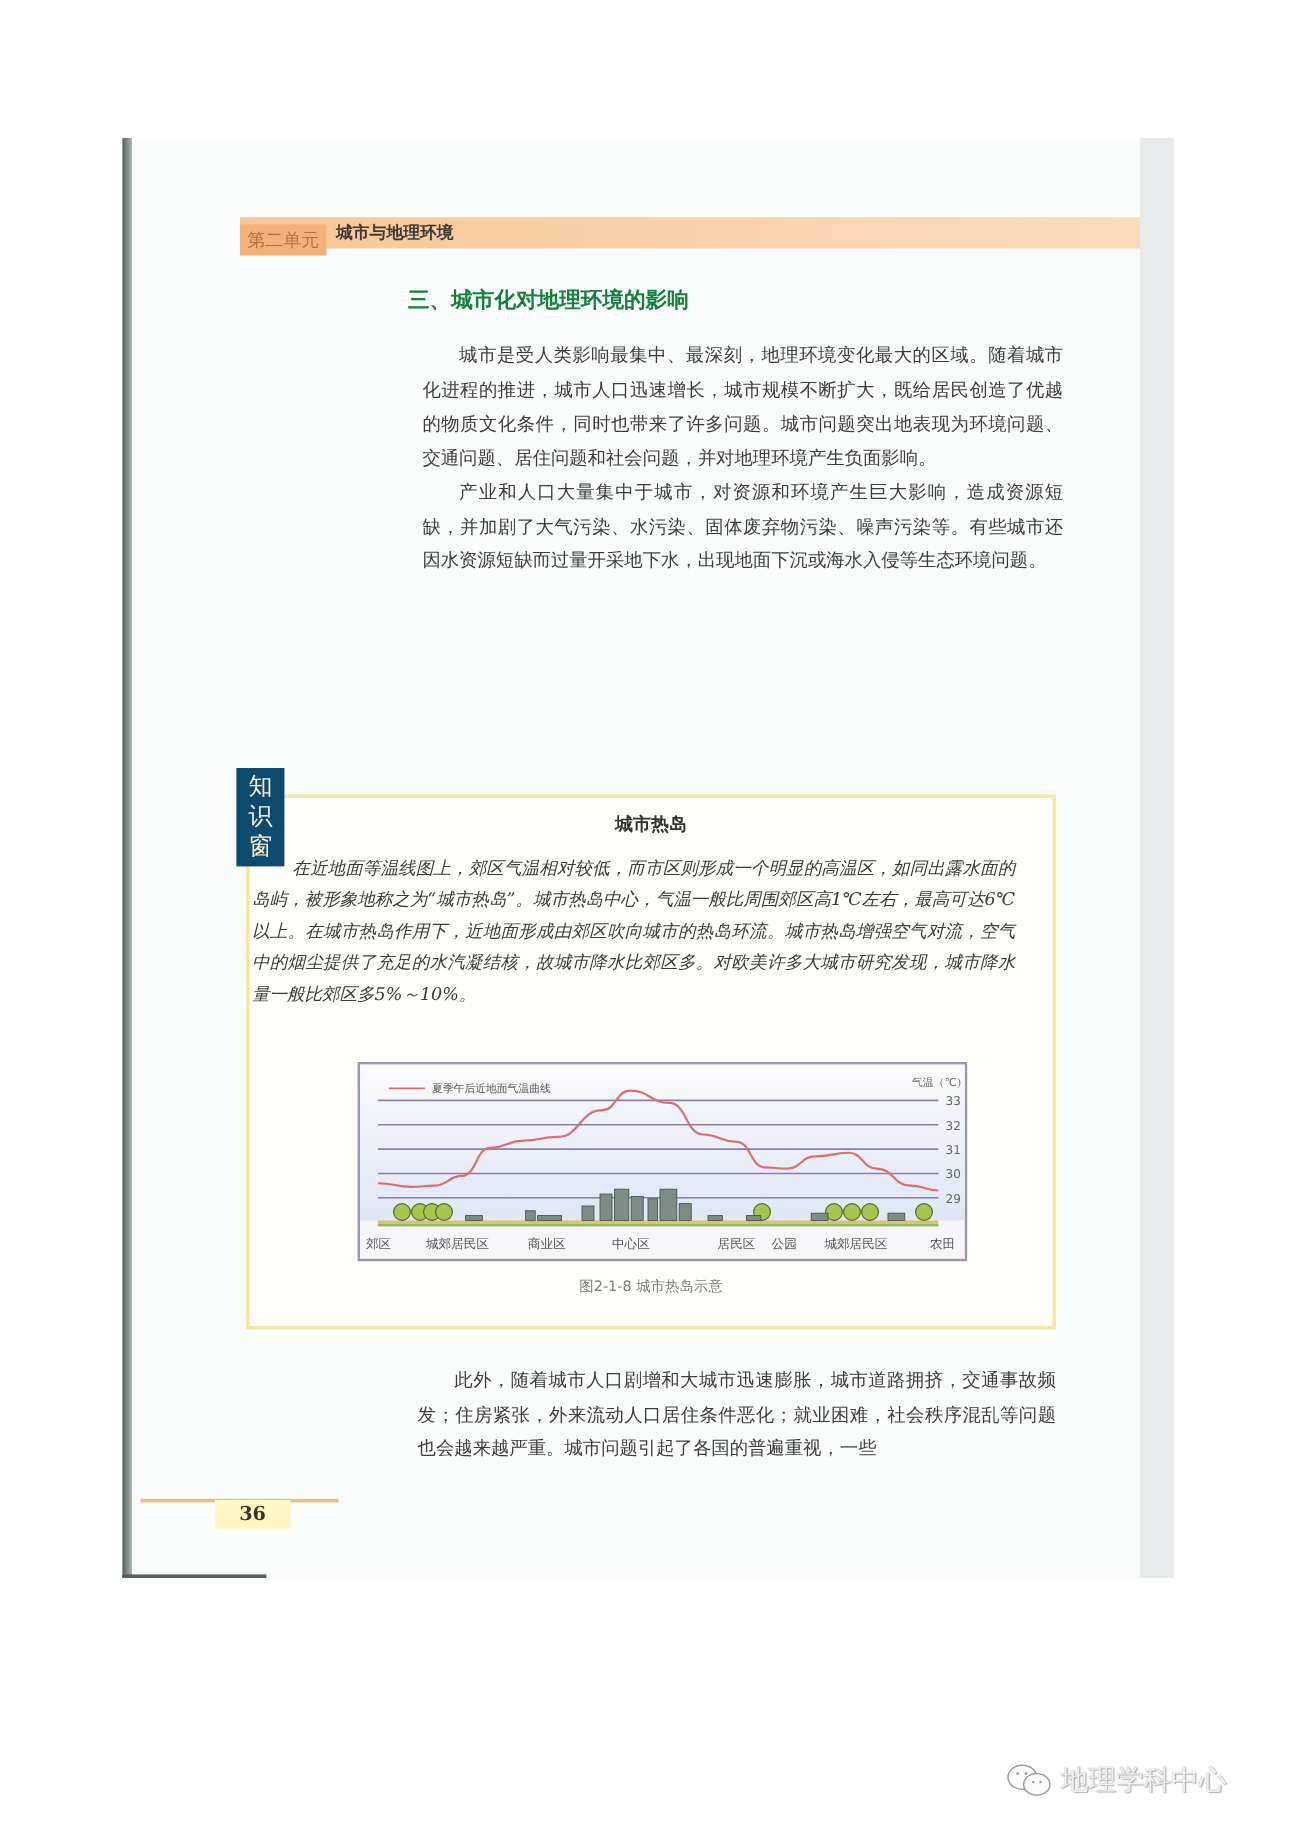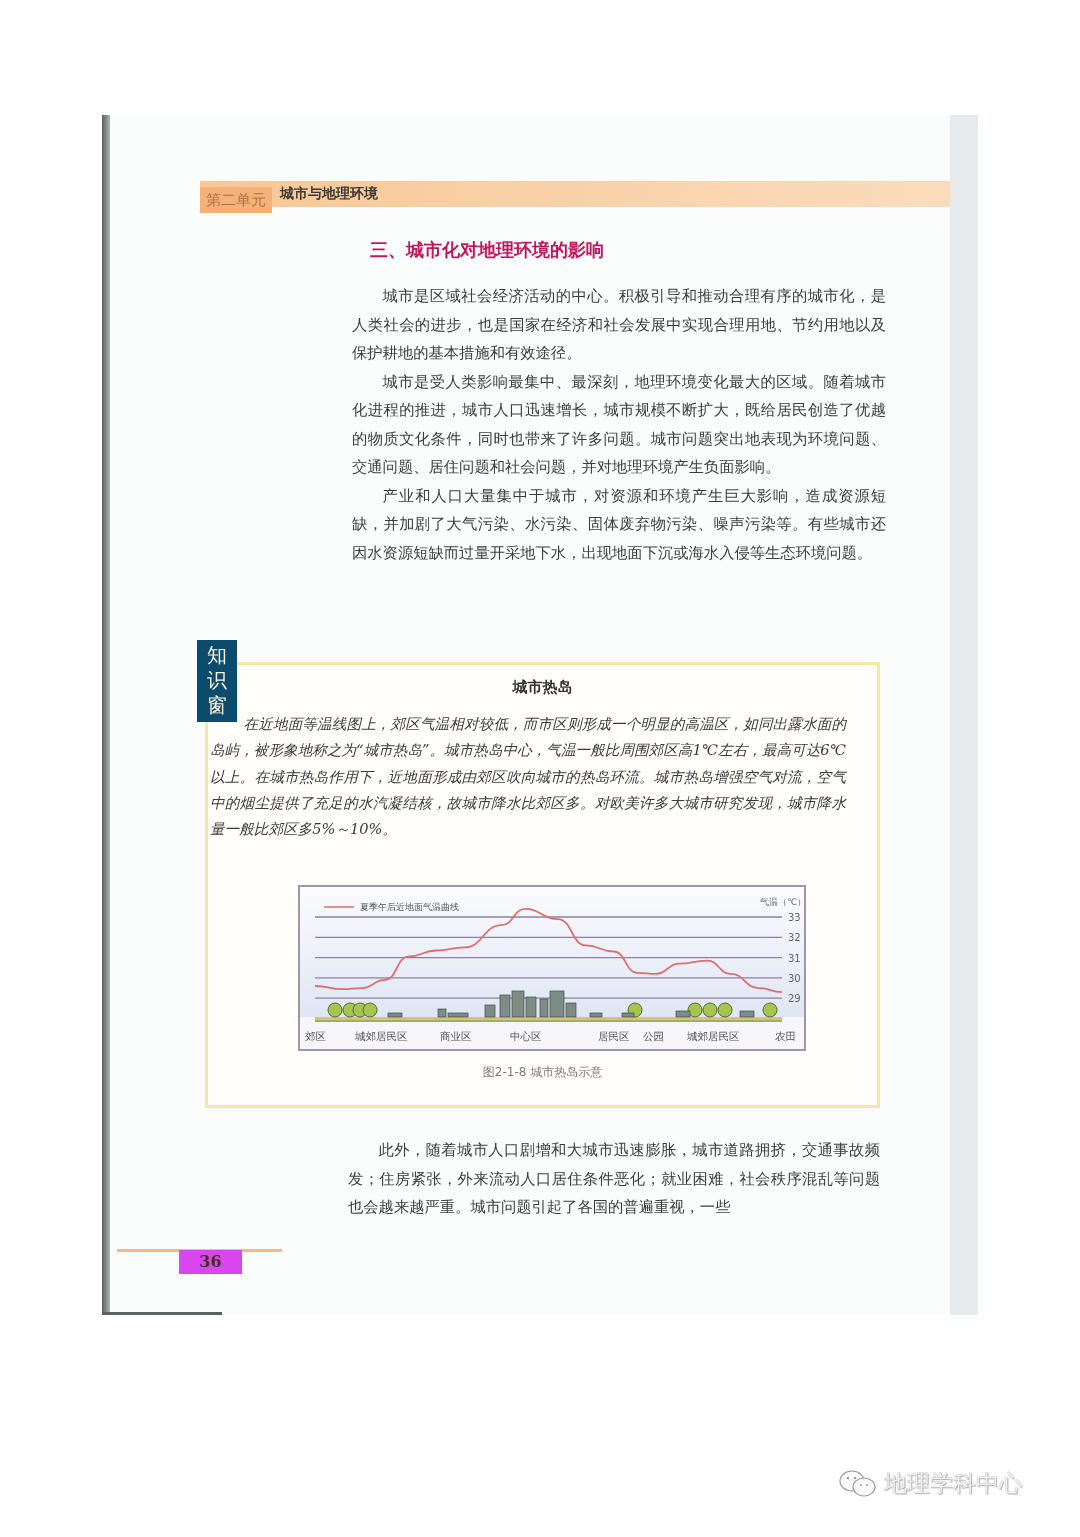--- a/index.html
+++ b/index.html
@@ -19,22 +19,22 @@
       position: absolute; left: 200px; top: 181px; width: 750px; height: 26px;
       background: linear-gradient(to right, #f8c796, #fbdcbc); display: flex; align-items: center;
     }
     .unit-tag {
       height: 26px; padding: 0 6px; background: #f3b27a; color: #b4713f;
       font-family: "DejaVu Sans", sans-serif; font-size: 15px; line-height: 26px; margin-top: 12px;
     }
     .unit-title { margin-left: 8px; font-family: "DejaVu Sans", sans-serif; font-size: 14px; font-weight: bold; color: #3d3a36; }
 
     .section-title {
-      position: absolute; left: 370px; top: 238px; font-family: "DejaVu Sans", sans-serif;
-      font-size: 18px; font-weight: bold; color: #be185d;
+      position: absolute; left: 340px; top: 238px; font-family: "DejaVu Sans", sans-serif;
+      font-size: 18px; font-weight: bold; color: #15803d;
     }
     .body-text {
       position: absolute; left: 352px; width: 534px; font-size: 15.3px; line-height: 28.5px;
       text-align: justify; color: #3c3c3c;
     }
     .body-text p { margin: 0; text-indent: 2em; }
 
     .know-box {
       position: absolute; left: 205px; top: 662px; width: 675px; height: 446px;
       border: 3px solid #f8e6a6; box-sizing: border-box; background: #fffefb;
@@ -59,21 +59,21 @@
       border: 2px solid #9d97a8; box-sizing: border-box; background: #f6f6fa; overflow: hidden;
     }
     .chart-svg { position: absolute; left: 0; top: 0; }
     .caption {
       position: absolute; left: 205px; width: 675px; top: 1064px; text-align: center;
       font-family: "DejaVu Sans", sans-serif; font-size: 12px; color: #7a7a7a;
     }
 
     .footer-line { position: absolute; left: 117px; top: 1249px; width: 165px; height: 3px; background: #f3b98a; }
     .page-number {
-      position: absolute; left: 179px; top: 1250px; width: 63px; height: 24px; background: #d946ef;
+      position: absolute; left: 179px; top: 1250px; width: 63px; height: 24px; background: #fef9c3;
       font-family: "DejaVu Serif", serif; font-weight: bold; font-size: 16px; color: #3e3327;
       text-align: center; line-height: 24px;
     }
     .watermark {
       position: absolute; left: 838px; top: 1468px; display: flex; align-items: center;
       font-family: "DejaVu Sans", sans-serif; font-size: 23px; color: #f2f2f2;
       text-shadow: 0 0 1px #8a8a8a, 1px 1px 1px #b5b5b5;
     }
     .watermark svg { margin-right: 6px; }
   </style>
@@ -86,21 +86,20 @@
 <div class="page-bottom-edge"></div>
 
 <div class="unit-band">
   <span class="unit-tag">第二单元</span>
   <span class="unit-title">城市与地理环境</span>
 </div>
 
 <div class="section-title">三、城市化对地理环境的影响</div>
 
 <div class="body-text" style="top:282px;">
-  <p>城市是区域社会经济活动的中心。积极引导和推动合理有序的城市化，是人类社会的进步，也是国家在经济和社会发展中实现合理用地、节约用地以及保护耕地的基本措施和有效途径。</p>
   <p>城市是受人类影响最集中、最深刻，地理环境变化最大的区域。随着城市化进程的推进，城市人口迅速增长，城市规模不断扩大，既给居民创造了优越的物质文化条件，同时也带来了许多问题。城市问题突出地表现为环境问题、交通问题、居住问题和社会问题，并对地理环境产生负面影响。</p>
   <p>产业和人口大量集中于城市，对资源和环境产生巨大影响，造成资源短缺，并加剧了大气污染、水污染、固体废弃物污染、噪声污染等。有些城市还因水资源短缺而过量开采地下水，出现地面下沉或海水入侵等生态环境问题。</p>
 </div>
 
 <div class="know-box"></div>
 <div class="know-tag">
   <span style="display:block;width:20px;margin:0 auto;word-break:break-all;">知识窗</span>
 </div>
 <div class="know-title">城市热岛</div>
 <div class="know-text">

